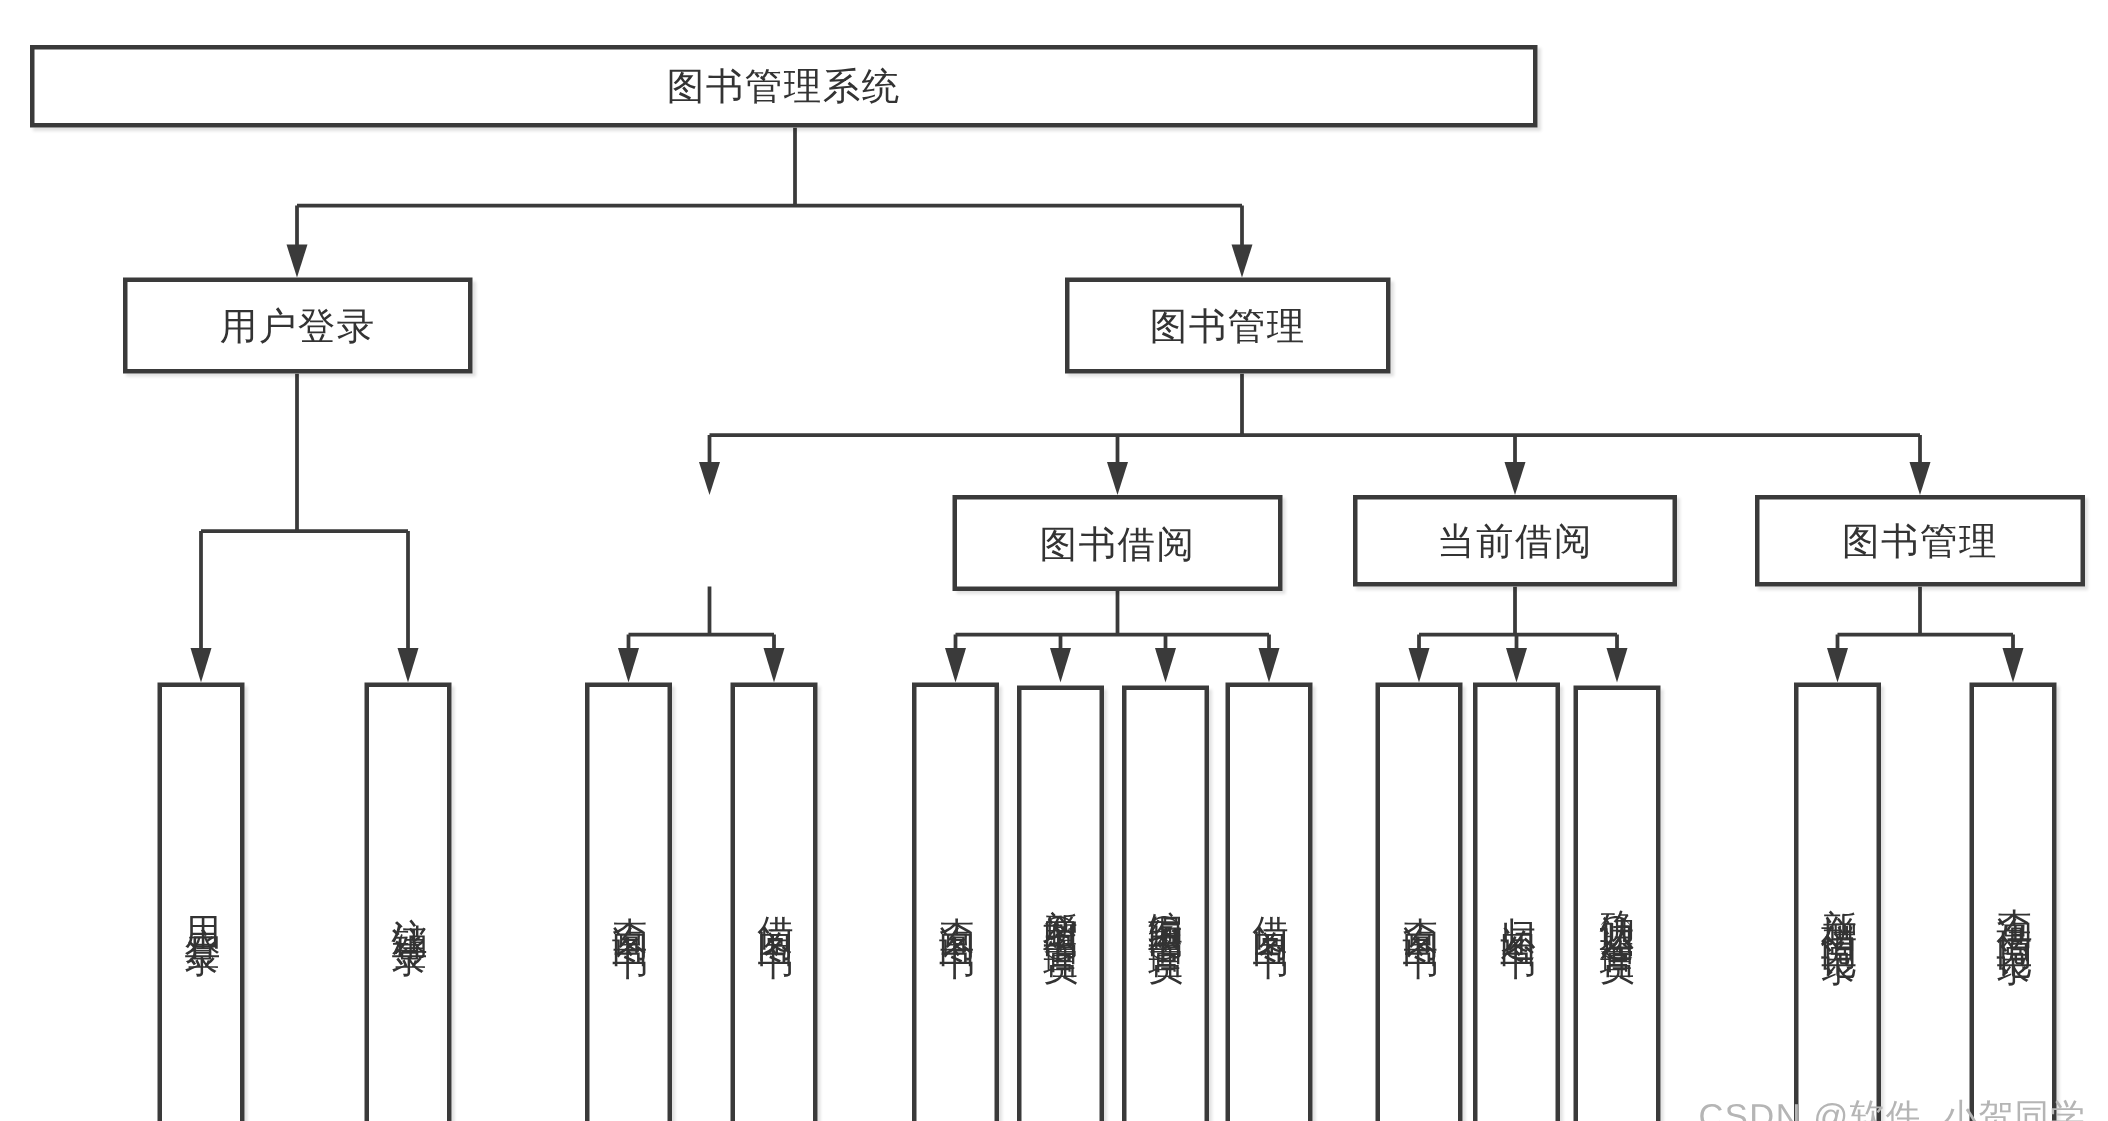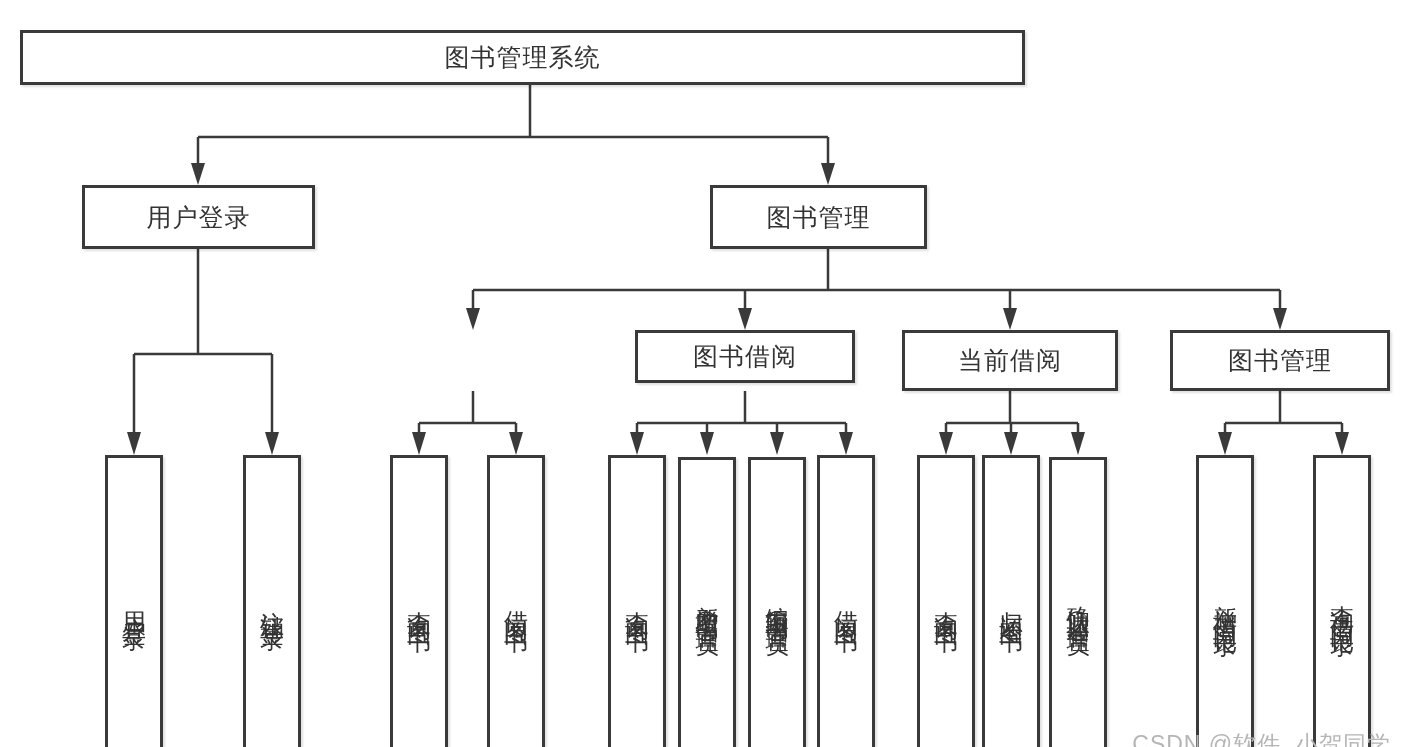--- a/index.html
+++ b/index.html
@@ -107,21 +107,21 @@
       <polygon points="1218,415 1232,415 1225,438"></polygon>
       <polygon points="1335,415 1349,415 1342,438"></polygon>
     </g>
   </svg>
 
   <div class="box" style="left:20px; top:13px; width:1005px; height:55px;">图书管理系统</div>
 
   <div class="box" style="left:82px; top:168px; width:233px; height:64px;">用户登录</div>
   <div class="box" style="left:710px; top:168px; width:217px; height:64px;">图书管理</div>
 
-  <div class="box" style="left:635px; top:313px; width:220px; height:53px;">图书借阅</div>
+  <div class="box" style="left:635px; top:313px; width:220px; height:64px;">图书借阅</div>
   <div class="box" style="left:902px; top:313px; width:216px; height:61px;">当前借阅</div>
   <div class="box" style="left:1170px; top:313px; width:220px; height:61px;">图书管理</div>
 
   <div class="box vbox" style="left:105px; top:438px; width:58px; height:298px;">用户登录</div>
   <div class="box vbox" style="left:243px; top:438px; width:58px; height:298px;">注销登录</div>
 
   <div class="box vbox" style="left:390px; top:438px; width:58px; height:298px;">查询图书</div>
   <div class="box vbox" style="left:487px; top:438px; width:58px; height:298px;">借阅图书</div>
 
   <div class="box vbox" style="left:608px; top:438px; width:58px; height:298px;">查询图书</div>

